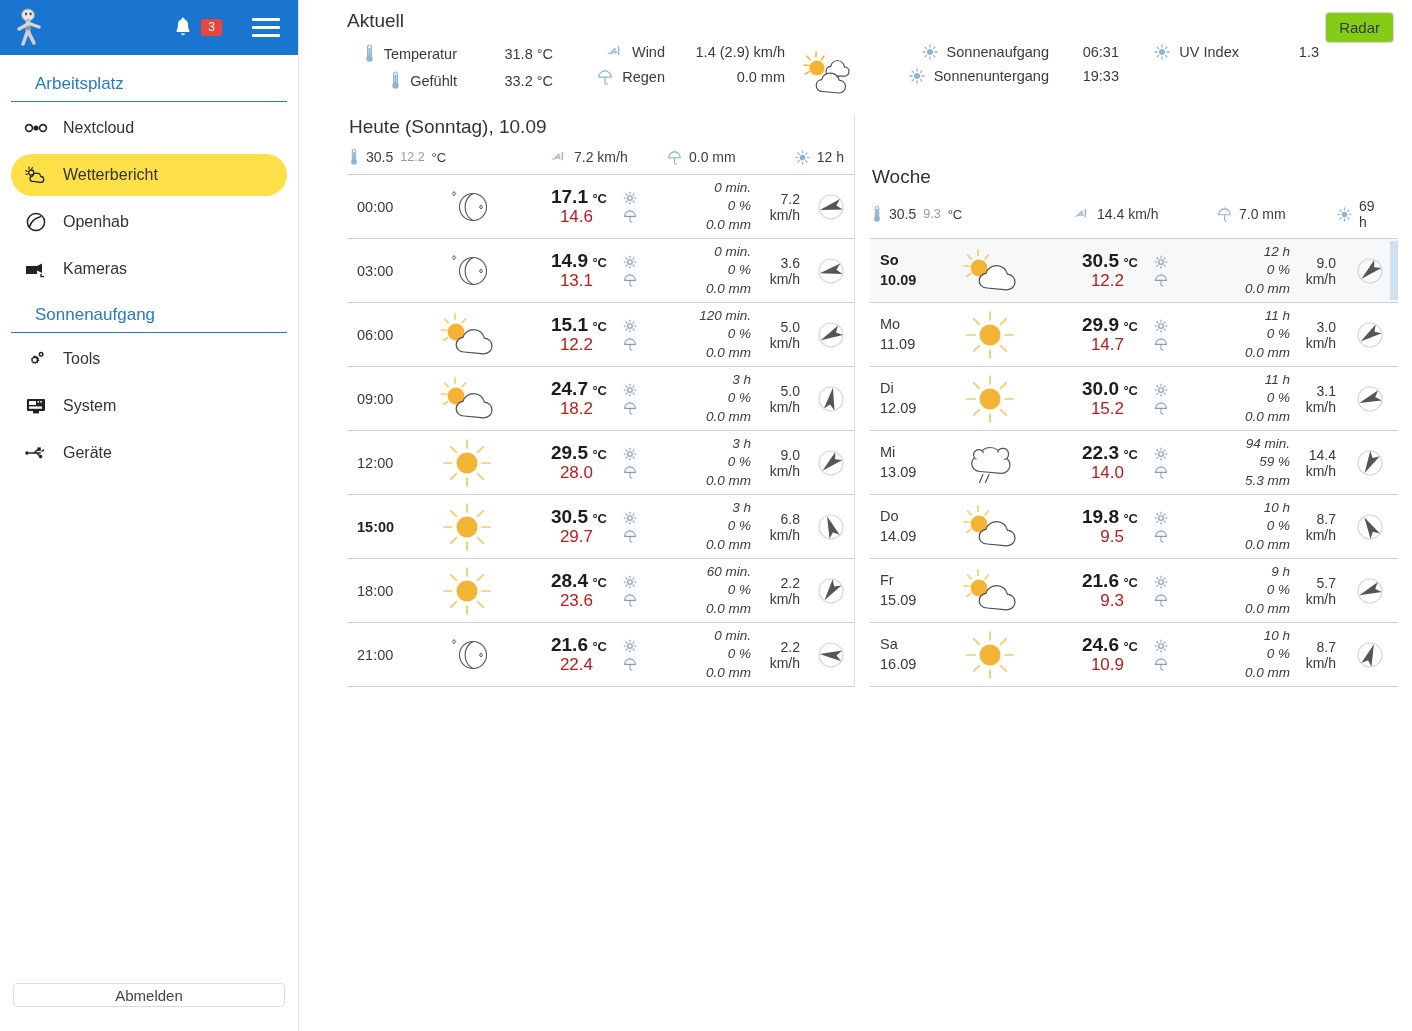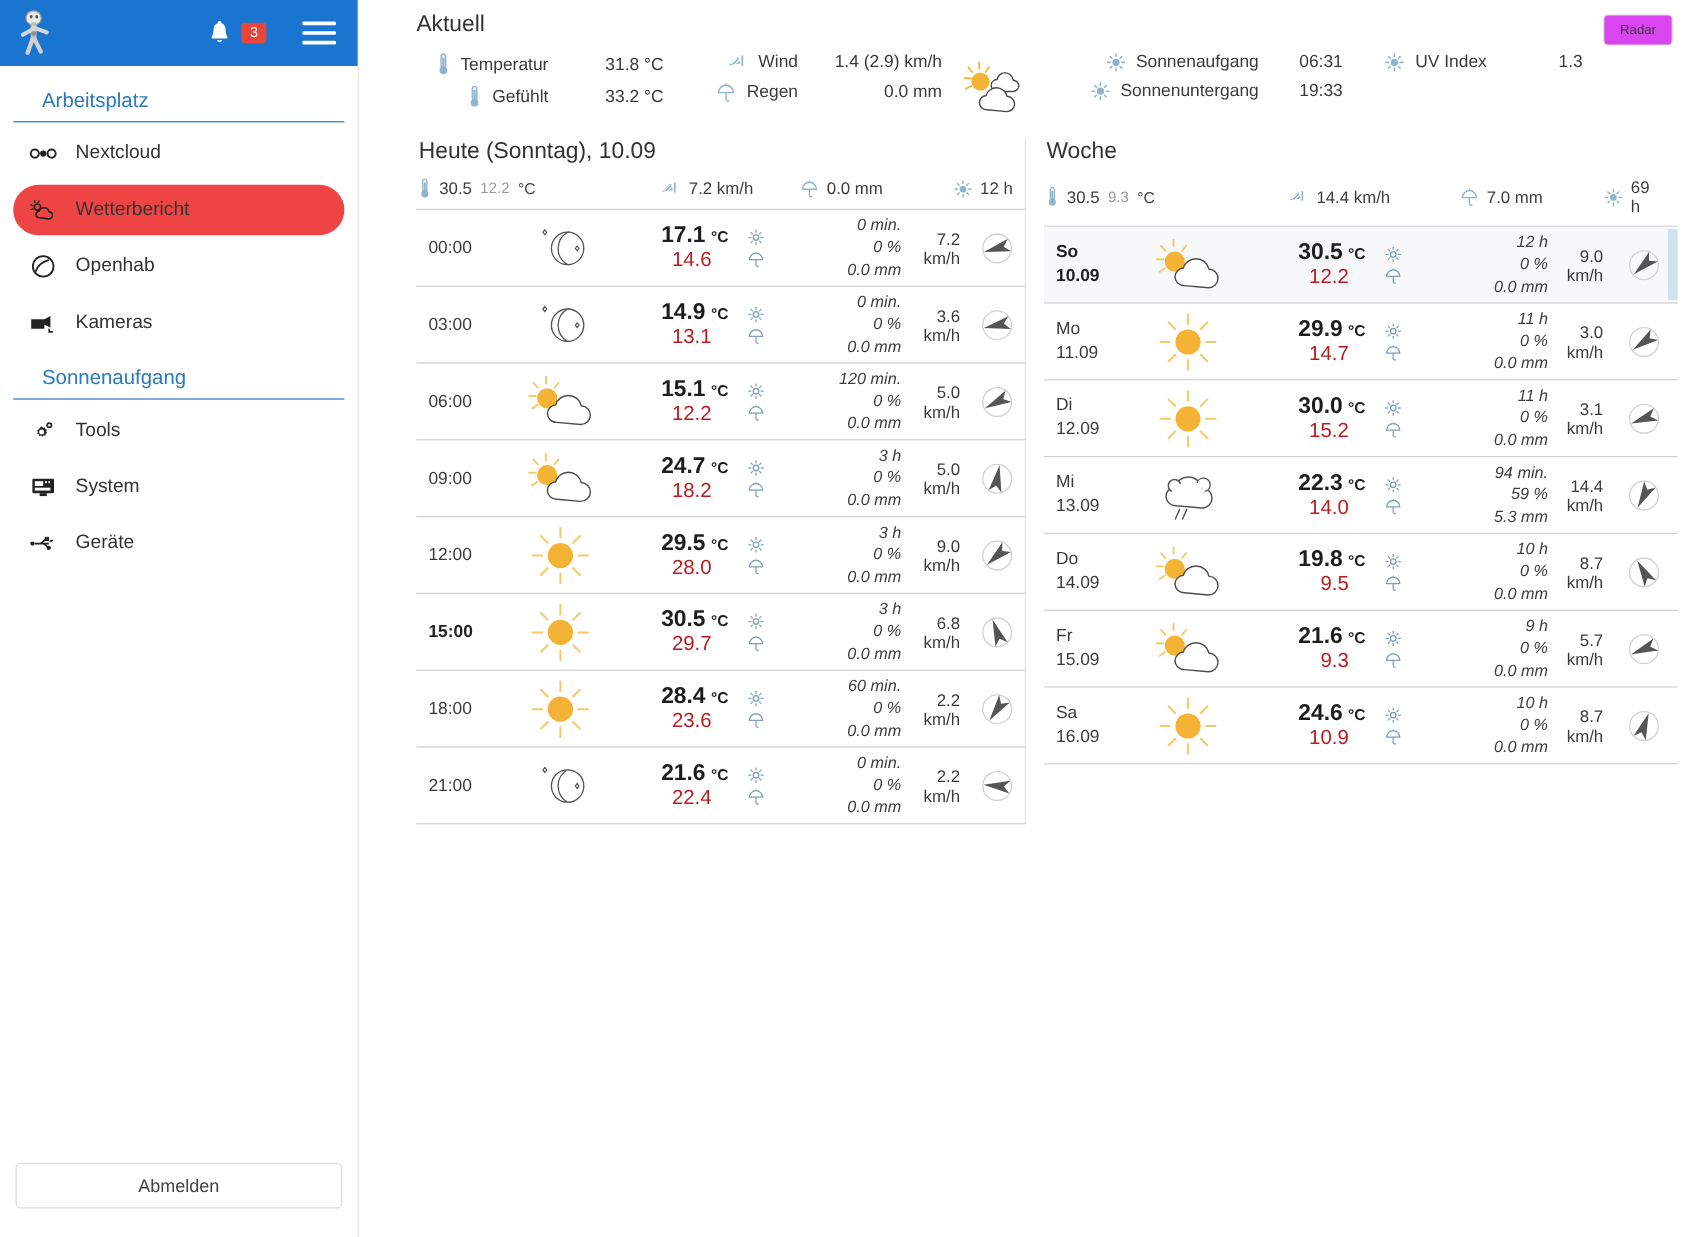--- a/index.html
+++ b/index.html
@@ -45,55 +45,55 @@
     color: #2a7ac0; font-size: 17px; padding: 10px 0 7px 24px;
     border-bottom: 1px solid #2a7ac0; margin: 0 11px 0 11px;
   }
   .sec-head.first { margin-top: 8px; }
   .nav-item {
     display: flex; align-items: center; gap: 14px;
     height: 42px; margin: 5px 11px; padding-left: 12px;
     border-radius: 21px; cursor: pointer;
     font-size: 16px; color: #333;
   }
-  .nav-item.active { background: #ef4444; }
+  .nav-item.active { background: #fde047; }
   .nav-ico { width: 26px; display: flex; align-items: center; justify-content: center; color: #222; }
   .sb-foot { padding: 0 13px 24px 13px; }
   .logout {
-    width: 100%; height: 38px; background: #fff;
+    width: 100%; height: 24px; background: #fff;
     border: 1px solid #dcdcdc; border-radius: 4px;
     font-size: 15px; color: #444; cursor: pointer;
     font-family: "Liberation Sans", sans-serif;
   }
 
   
   .main { flex: 1; padding: 0 0 0 0; position: relative; }
 
   .cur-wrap { padding: 10px 14px 0 48px; }
   .h-title { font-size: 19px; color: #333; margin: 0 0 12px 0; font-weight: 400; }
   .radar-btn {
     position: absolute; top: 12px; right: 18px;
-    border: 1px solid #dadada; background: #d946ef; border-radius: 4px;
-    font-size: 11px; color: #3a3a3a; padding: 6px 13px; cursor: pointer;
+    border: 1px solid #dadada; background: #84cc16; border-radius: 4px;
+    font-size: 15px; color: #3a3a3a; padding: 6px 13px; cursor: pointer;
     font-family: "Liberation Sans", sans-serif;
   }
   .cur-grid { display: flex; align-items: flex-start; gap: 0; }
   .cur-col { display: flex; flex-direction: column; gap: 8px; }
   .cur-row { display: flex; align-items: center; font-size: 14.5px; color: #3a3a3a; justify-content: flex-end; }
   .cur-lbl { display: flex; align-items: center; gap: 9px; }
   .cur-val { text-align: right; }
   .c1 { width: 206px; }  .c1 .cur-val { width: 96px; }
   .c2 { width: 232px; }  .c2 .cur-val { width: 120px; }
   .cur-icon-big { width: 92px; display: flex; align-items: center; justify-content: center; padding-top: 4px; }
   .c3 { width: 242px; } .c3 .cur-val { width: 70px; }
   .c4 { width: 200px; } .c4 .cur-val { width: 80px; }
   .ic-blue { color: #8fb4cf; display: inline-flex; }
 
   
-  .panels { display: flex; padding: 18px 14px 0 48px; gap: 0; }
+  .panels { display: flex; padding: 18px 14px 0 48px; gap: 0; align-items: flex-end; }
   .panel { flex: 1; }
   .panel.left { max-width: 508px; border-right: 1px solid #e0e0e0; padding-right: 0px; }
   .panel.right { padding-left: 15px; }
   .p-title { font-size: 19px; font-weight: 400; color: #333; margin: 0 0 6px 2px; }
   .p-summary {
     display: flex; align-items: center; font-size: 14px; color: #3c3c3c;
     padding: 4px 4px 8px 2px; border-bottom: 1px solid #cfcfcf;
   }
   .sum-cell { display: flex; align-items: center; gap: 7px; }
   .sum-tmin { color: #9a9a9a; font-size: 12.5px; }

